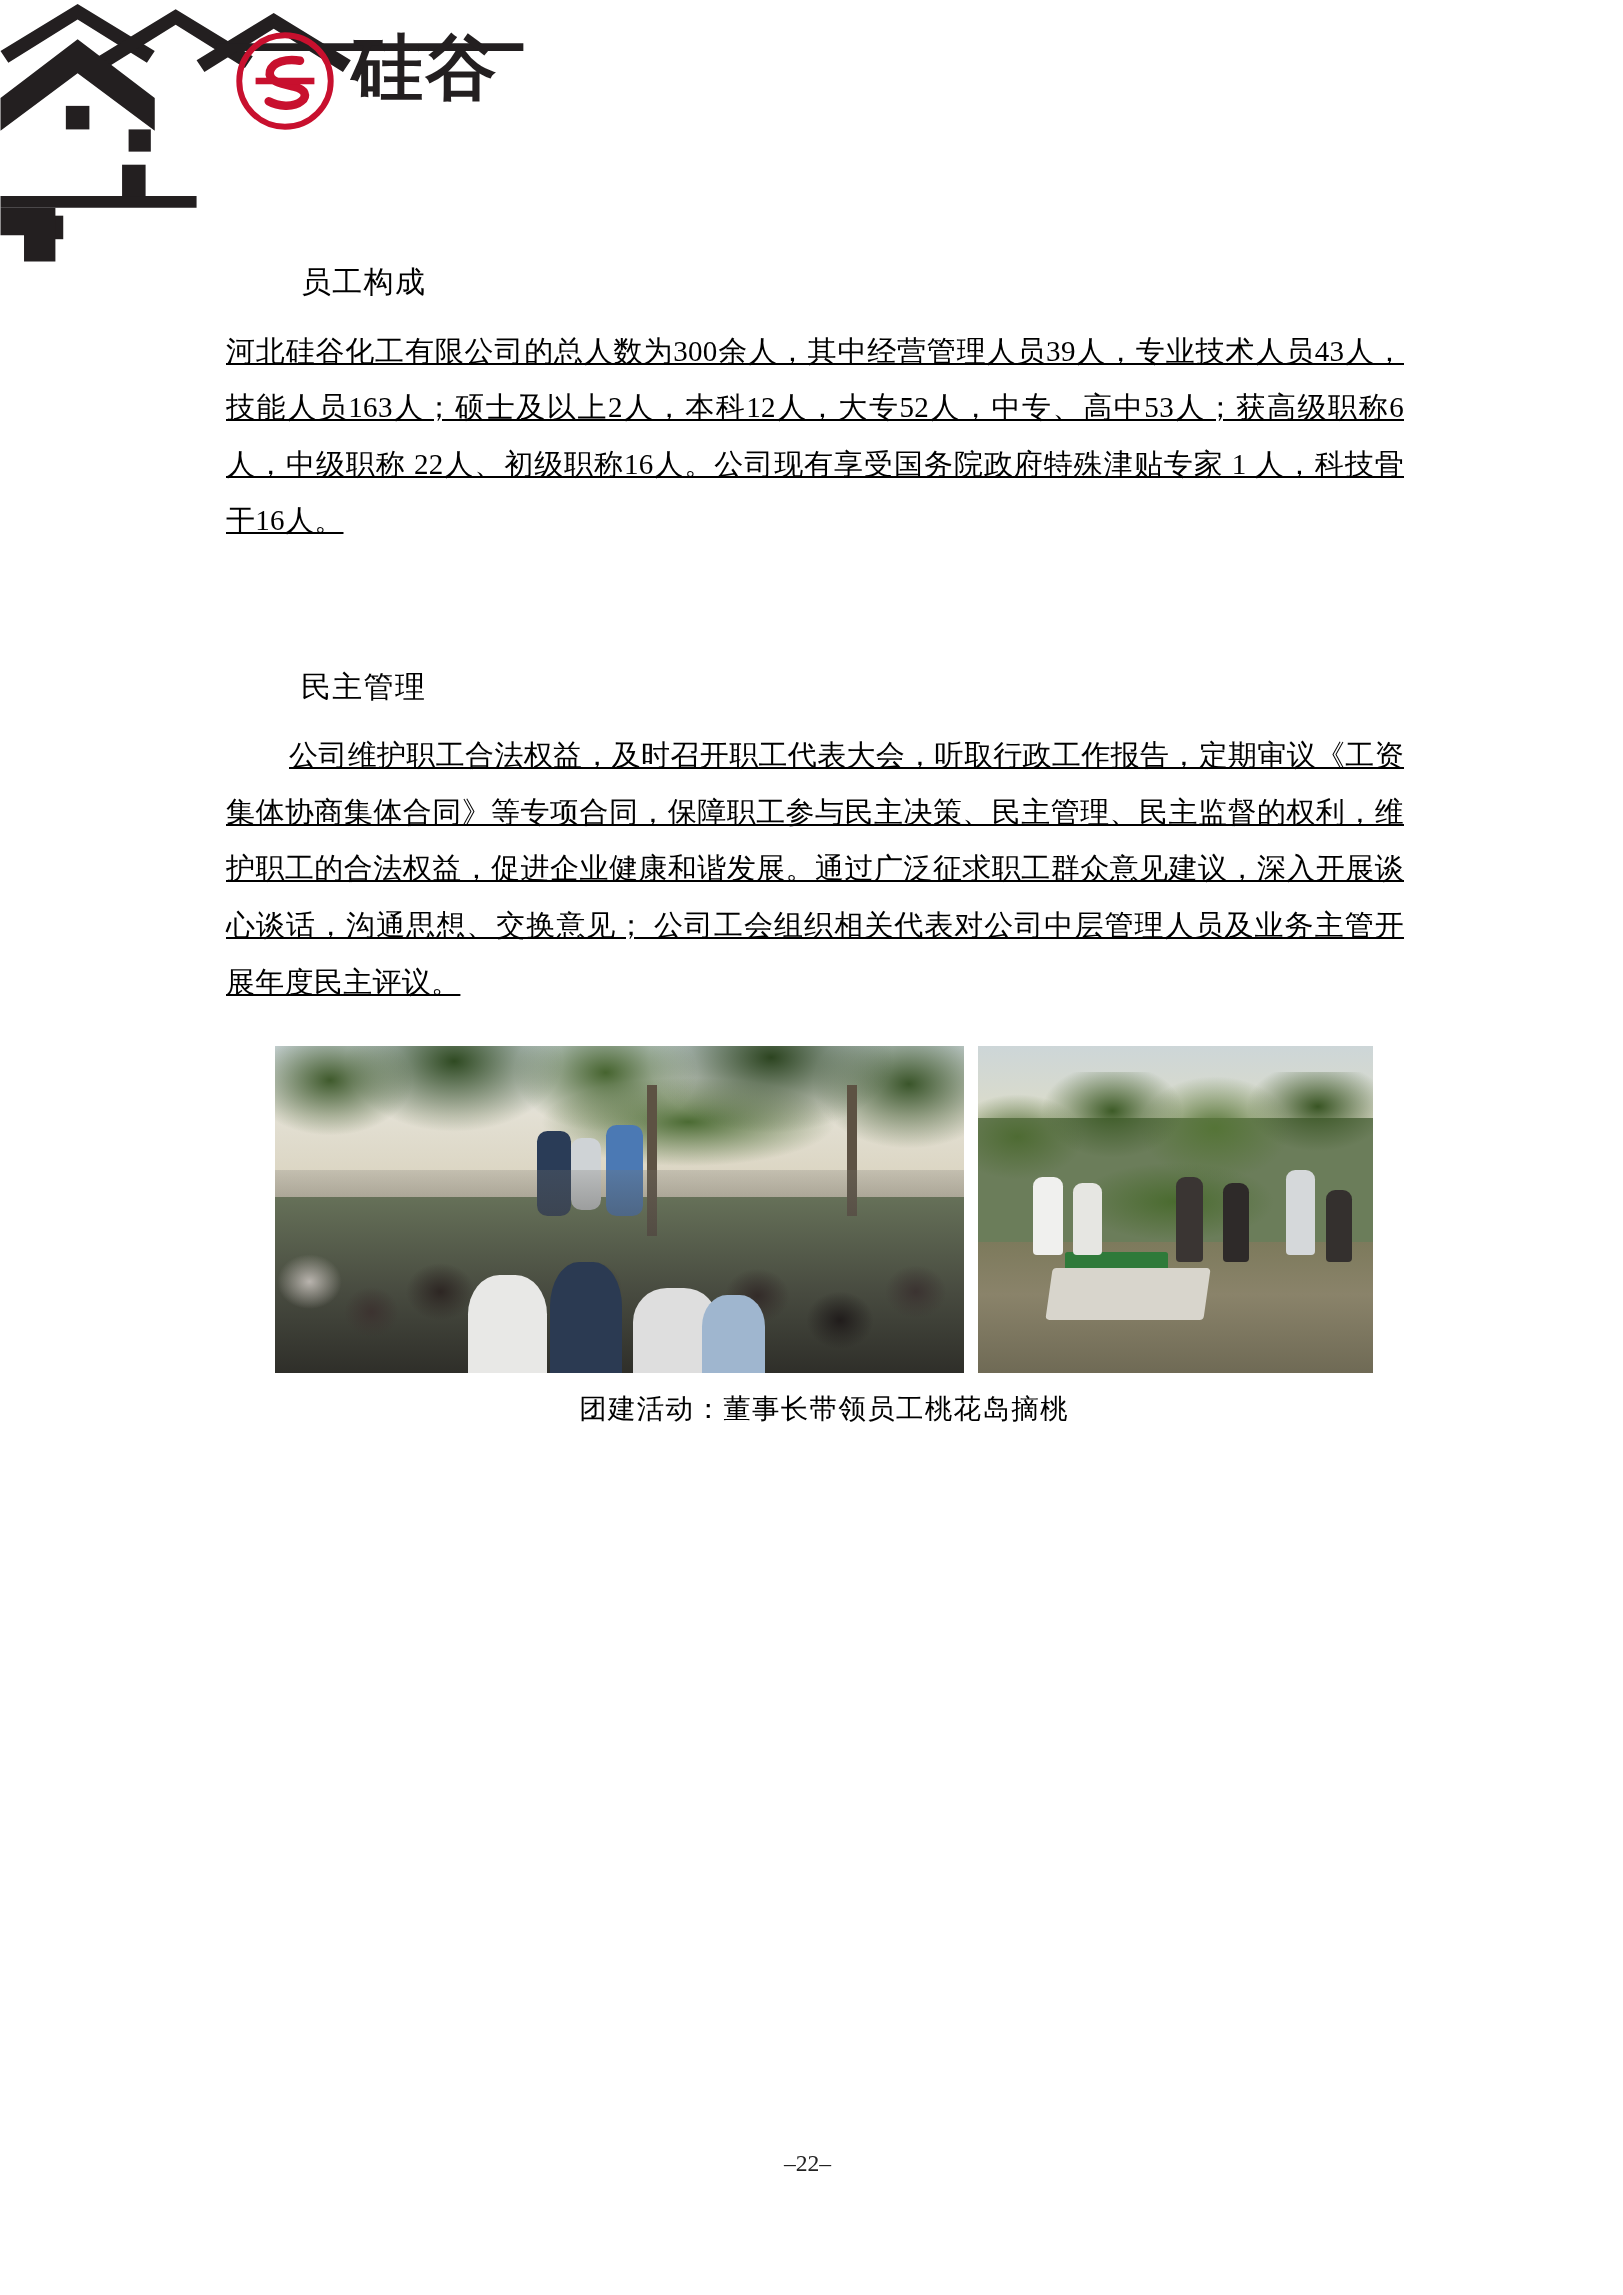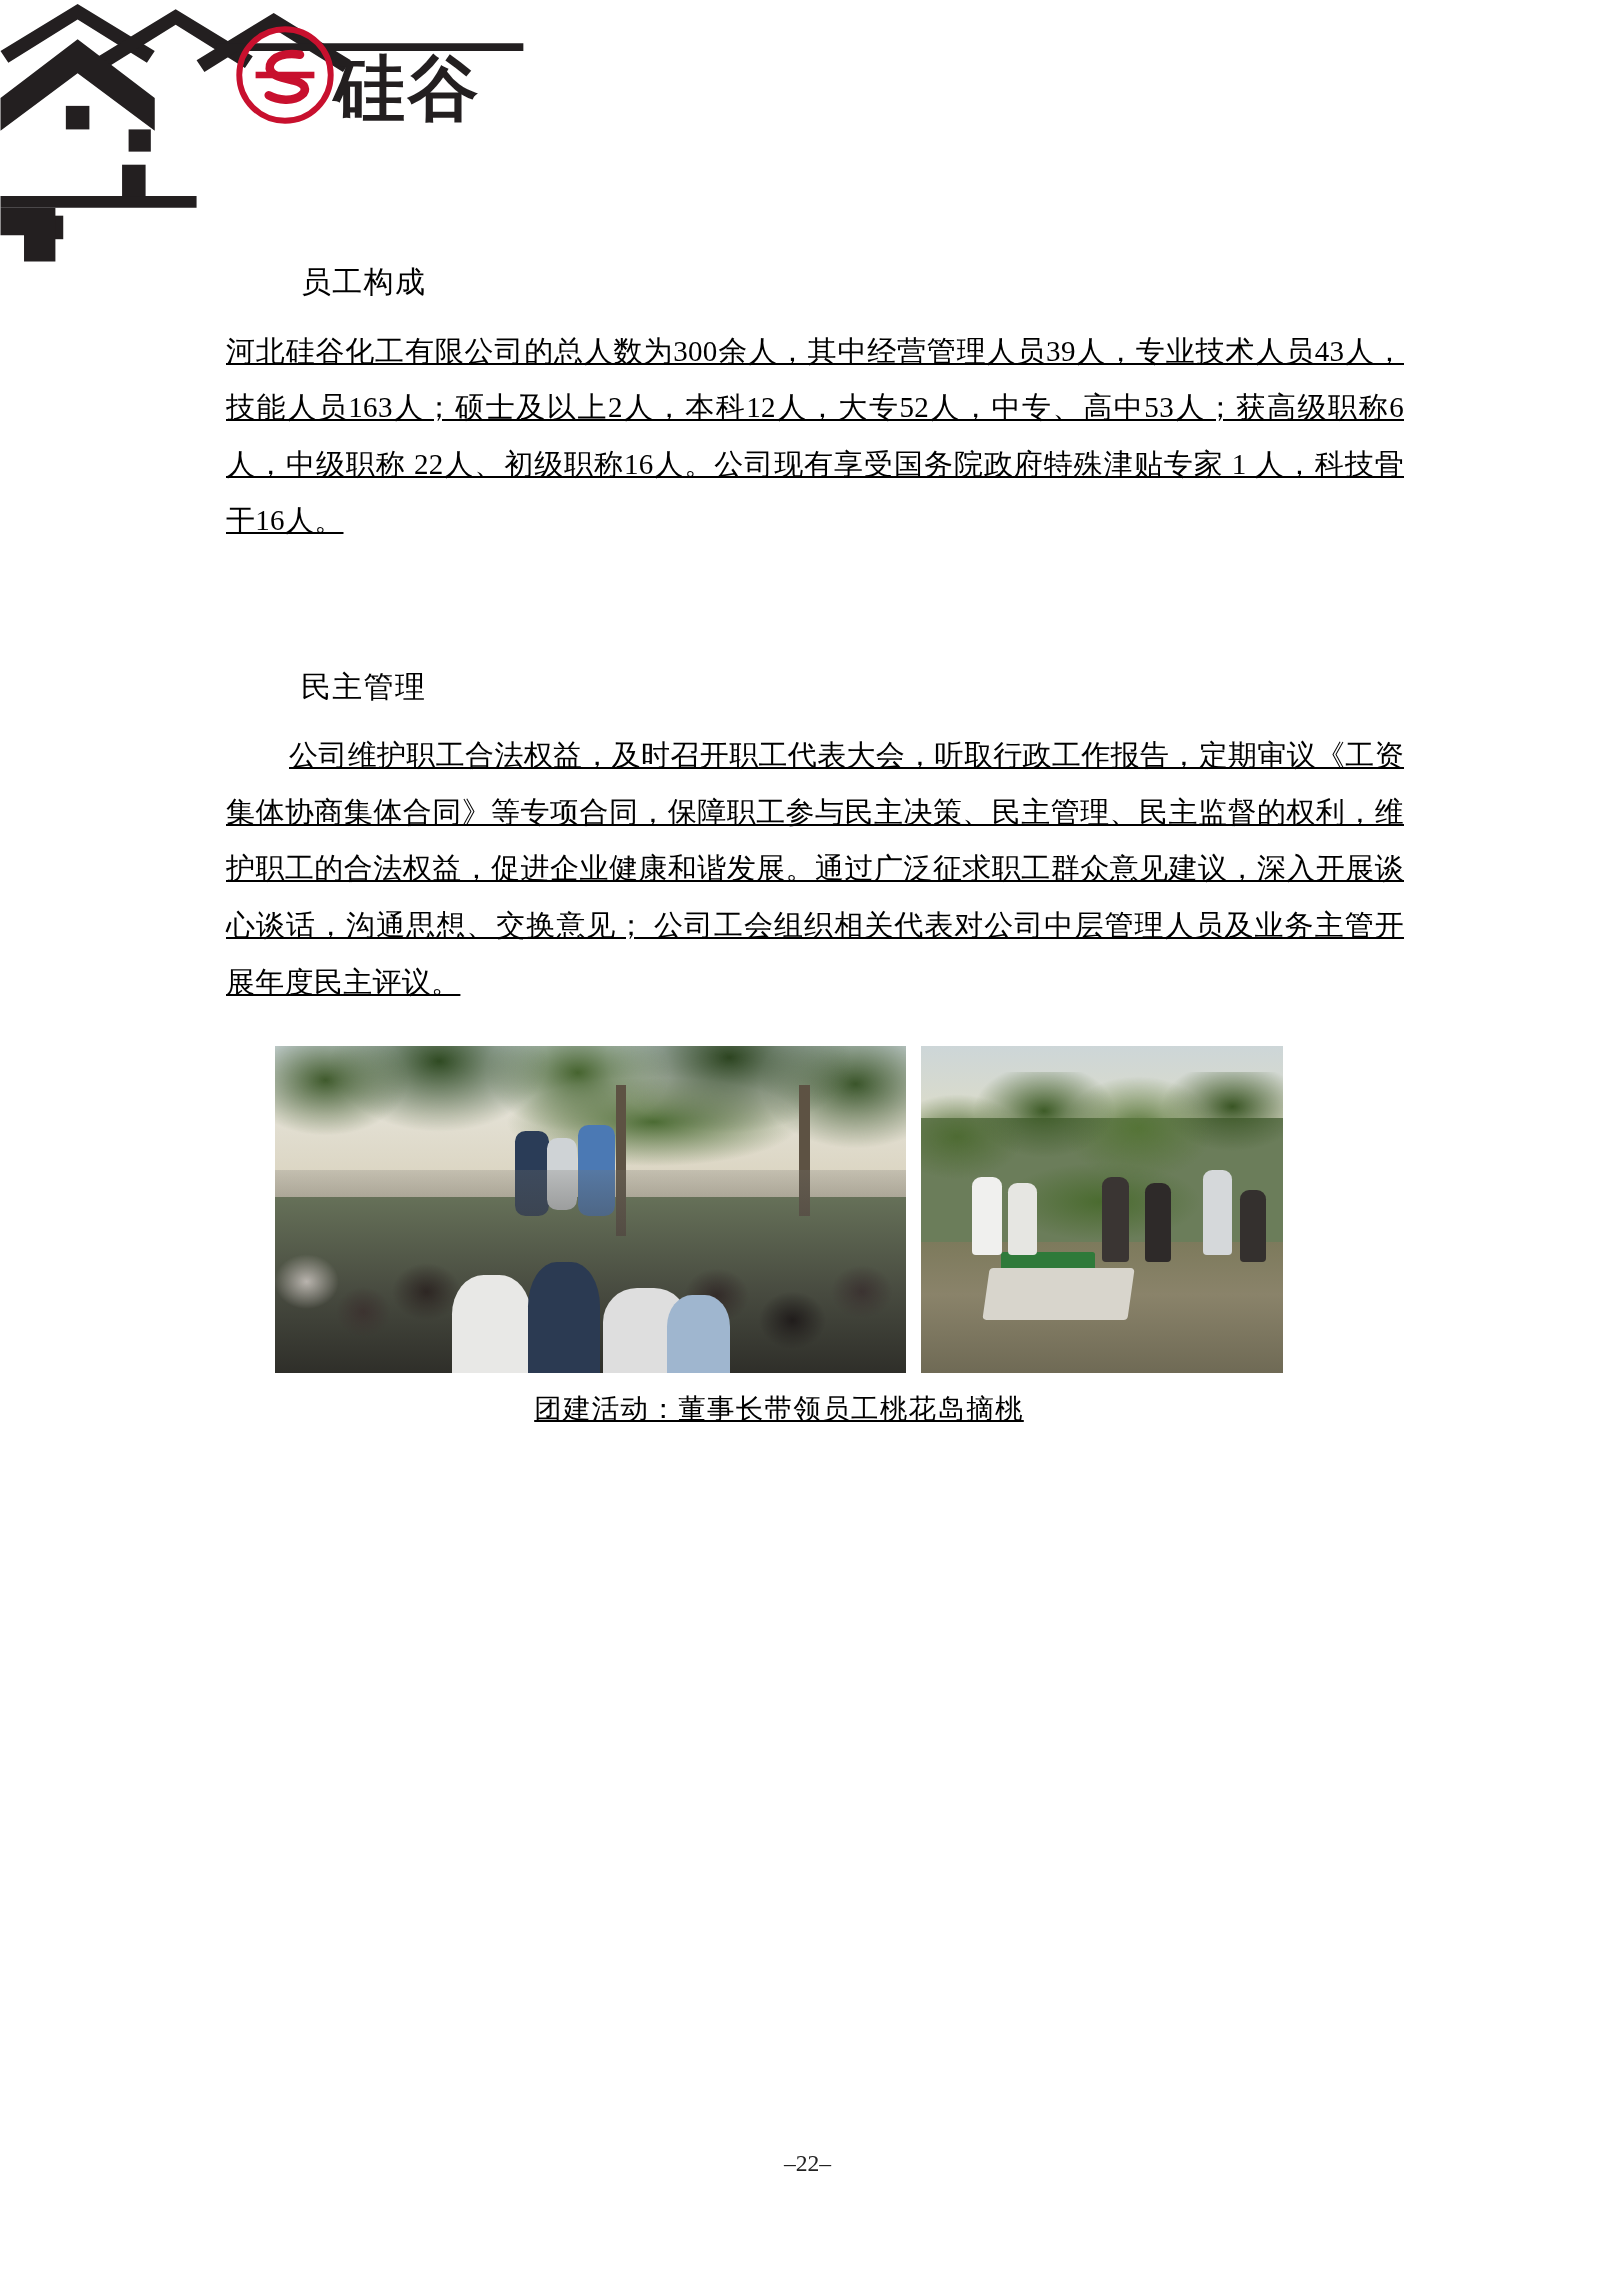--- a/index.html
+++ b/index.html
@@ -23,25 +23,25 @@
   .header-art {
     position: absolute;
     top: 0;
     left: 0;
     width: 550px;
     height: 366px;
     pointer-events: none;
   }
   .logo-wrap {
     position: absolute;
-    top: 26px;
+    top: 32px;
     left: 236px;
     display: flex;
-    align-items: flex-end;
-    gap: 0;
+    align-items: flex-start;
+    gap: 18px;
   }
   .logo-mark {
     position: relative;
     width: 98px;
     height: 98px;
   }
   .logo-text {
     font-family: "Liberation Sans", sans-serif;
     font-weight: bold;
     font-size: 71px;
@@ -76,23 +76,22 @@
   }
   .para.indent {
     text-indent: 63px;
   }
   .gap-lg { height: 118px; }
   .gap-md { height: 79px; }
 
   
   .figure {
     margin: 36px 0 0 0;
-    width: 1008px;
+    width: 1098px;
     margin-left: 49px;
-    text-decoration: underline;
   }
   .photo-row {
     display: flex;
     gap: 14.4px;
     height: 327px;
   }
   .photo {
     position: relative;
     overflow: hidden;
     background: #6b7d5a;

